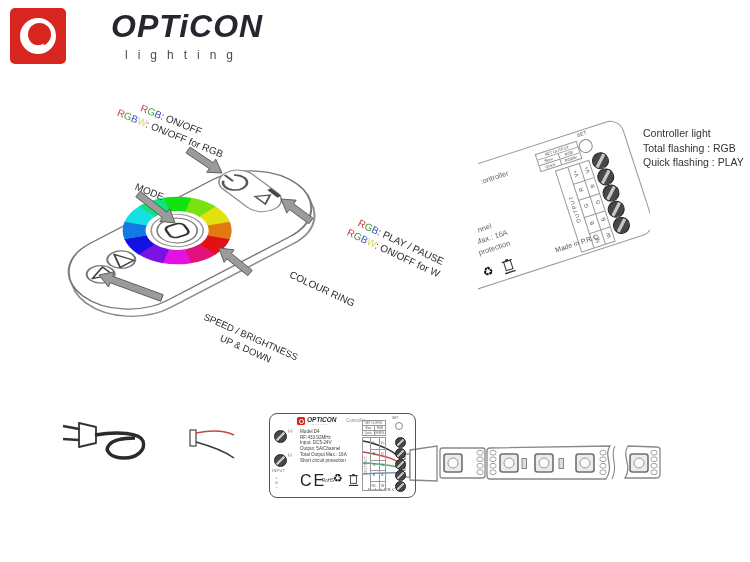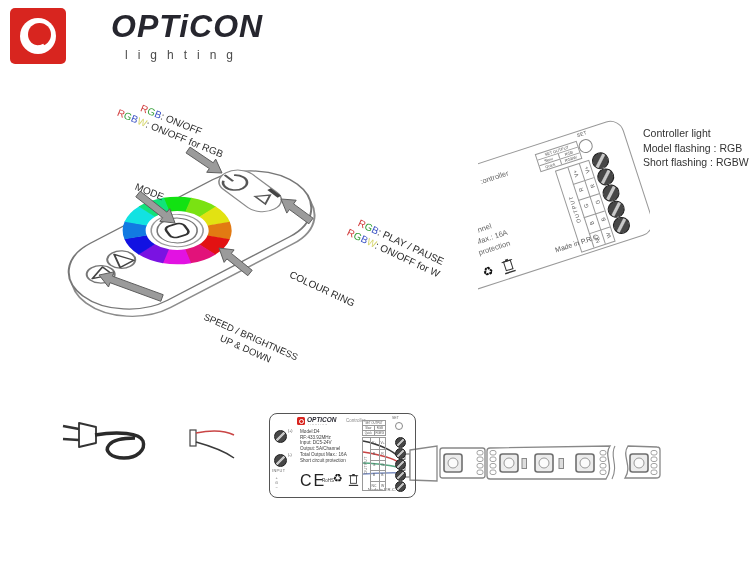--- a/index.html
+++ b/index.html
@@ -226,22 +226,22 @@
 
     <div class="lbl" style="left:252px;top:268px;transform:rotate(25deg);">COLOUR RING</div>
 
     <div class="lbl" style="left:166px;top:310px;transform:rotate(24deg);font-size:9.5px;text-align:center;">
       <div>SPEED / BRIGHTNESS</div>
       <div>UP &amp; DOWN</div>
     </div>
 
     <div class="note">
       <div>Controller light</div>
-      <div>Model flashing : RGB</div>
-      <div>Short flashing : RGBW</div>
+      <div>Total flashing : RGB</div>
+      <div>Quick flashing : PLAY</div>
     </div>
 
     <div class="tcw">
       <div class="tc-body">
         <div class="tc-frag" style="left:52px;top:12px;">:ontroller</div>
         <div class="tc-frag" style="left:24px;top:46px;">
           <div>V</div>
           <div>,hannel</div>
           <div>. Max.: 16A</div>
           <div>: protection</div>

